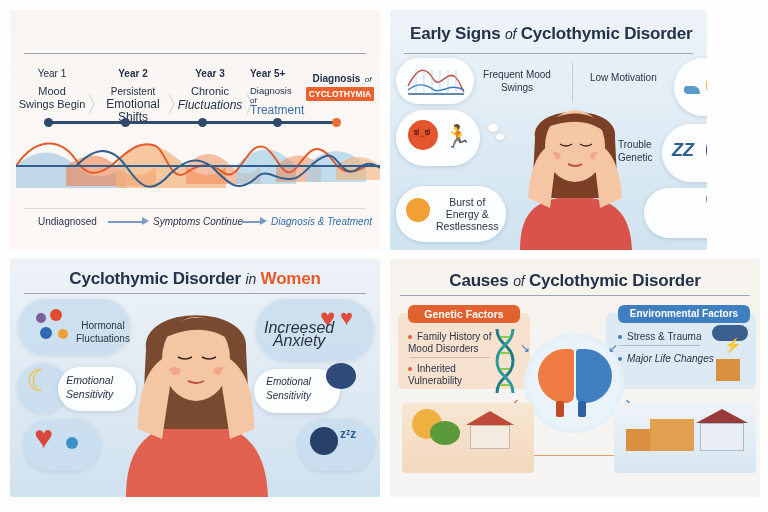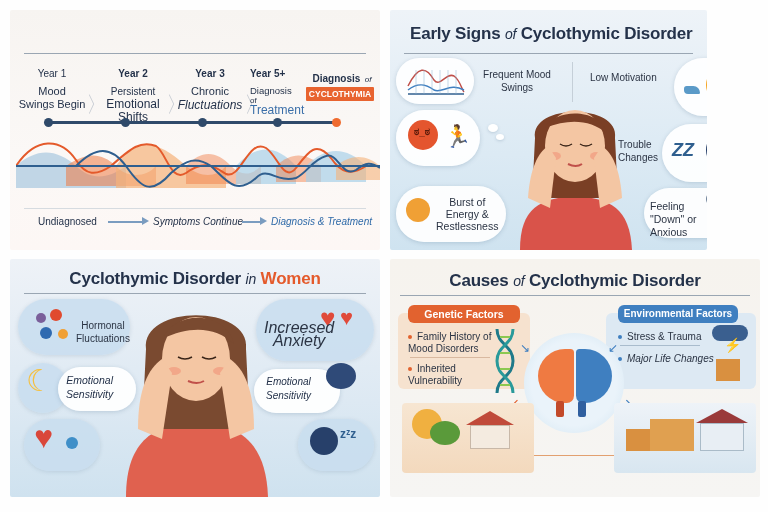--- a/index.html
+++ b/index.html
@@ -136,41 +136,37 @@
     <div class="cloud" style="left:6px; top:100px; width:84px; height:56px;"></div>
     <div class="dot" style="left:18px; top:110px; width:30px; height:30px; background:#e4552e;"></div>
     <div class="abs" style="left:24px; top:116px; font-size:10px; color:#5a1a0a; font-weight:bold;">ಠ_ಠ</div>
     <div class="abs" style="left:54px; top:114px; font-size:22px; color:#d9534a;">🏃</div>
 
     <div class="bubble" style="left:98px; top:114px; width:10px; height:8px;"></div>
     <div class="bubble" style="left:106px; top:124px; width:8px; height:6px;"></div>
 
     <div class="abs txt" style="left:228px; top:128px; font-size:10px; line-height:13px;">
       <div>Trouble</div>
-      <div>Changes</div>
+      <div>Genetic</div>
     </div>
     <div class="cloud" style="left:272px; top:114px; width:92px; height:58px;"></div>
     <div class="abs" style="left:282px; top:130px; font-size:18px; font-weight:bold; color:#2f5f8f; font-style:italic;">ZZ</div>
     <div class="dot" style="left:316px; top:120px; width:40px; height:40px; background:#27406a;"></div>
     <div class="abs" style="left:326px; top:126px; font-size:24px; color:#f5c842;">☾</div>
 
     <div class="cloud" style="left:6px; top:176px; width:110px; height:56px;"></div>
     <div class="dot" style="left:16px; top:188px; width:24px; height:24px; background:#f0a035;"></div>
     <div class="abs txt" style="left:46px; top:186px; font-size:10.5px; line-height:12px; text-align:center;">
       <div>Burst of</div>
       <div>Energy &amp;</div>
       <div>Restlessness</div>
     </div>
 
     <div class="cloud" style="left:254px; top:178px; width:110px; height:50px;"></div>
     <div class="abs" style="left:316px; top:182px; width:36px; height:14px; background:#6f8299; border-radius:10px;"></div>
-    <div class="abs txt" style="left:260px; top:190px; font-size:10.5px; line-height:13px;">
-      <div>Feeling</div>
-      <div>"Down" or Anxious</div>
-    </div>
   </div>
 
   <div class="panel" id="p3">
     <div class="ptitle" style="top:10px;">
       <span>Cyclothymic Disorder</span>
       <span class="it" style="color:#24324a;">in</span>
       <span class="acc">Women</span>
     </div>
     <div class="rule" style="left:14px; right:14px; top:34px;"></div>
 
@@ -246,21 +242,21 @@
     <div class="abs bul" style="left:18px; top:104px; width:72px;">
       <span class="b" style="background:#e2622f;"></span><span>Inherited Vulnerability</span>
     </div>
     <svg class="abs" style="left:104px; top:70px;" width="22" height="64" viewBox="0 0 22 64">
       <path d="M3,0 C3,16 19,16 19,32 C19,48 3,48 3,64" fill="none" stroke="#1f7a8a" stroke-width="3"></path>
       <path d="M19,0 C19,16 3,16 3,32 C3,48 19,48 19,64" fill="none" stroke="#2a9a9a" stroke-width="3"></path>
       <path d="M6,8 L16,8 M6,24 L16,24 M6,40 L16,40 M6,56 L16,56" stroke="#8cc850" stroke-width="2"></path>
     </svg>
 
     <div class="abs" style="left:216px; top:54px; width:150px; height:76px; background:#dde9f3; border-radius:6px;"></div>
-    <div class="tag" style="left:228px; top:46px; width:120px; height:18px; line-height:18px; font-size:10px; background:#3f7fc0;">Environmental Factors</div>
+    <div class="tag" style="left:228px; top:46px; width:132px; height:18px; line-height:18px; font-size:10px; background:#3f7fc0;">Environmental Factors</div>
     <div class="abs bul" style="left:228px; top:72px;">
       <span class="b" style="background:#3f7fc0;"></span><span>Stress &amp; Trauma</span>
     </div>
     <div class="abs" style="left:230px; top:86px; width:80px; height:1px; background:#a9bccd;"></div>
     <div class="abs bul" style="left:228px; top:94px; font-style:italic;">
       <span class="b" style="background:#3f7fc0;"></span><span>Major Life Changes</span>
     </div>
     <div class="abs" style="left:322px; top:66px; width:36px; height:16px; background:#3a5f8f; border-radius:10px;"></div>
     <div class="abs" style="left:334px; top:78px; font-size:14px; color:#f5c020;">⚡</div>
     <div class="abs" style="left:326px; top:100px; width:24px; height:22px; background:#d99040;"></div>

